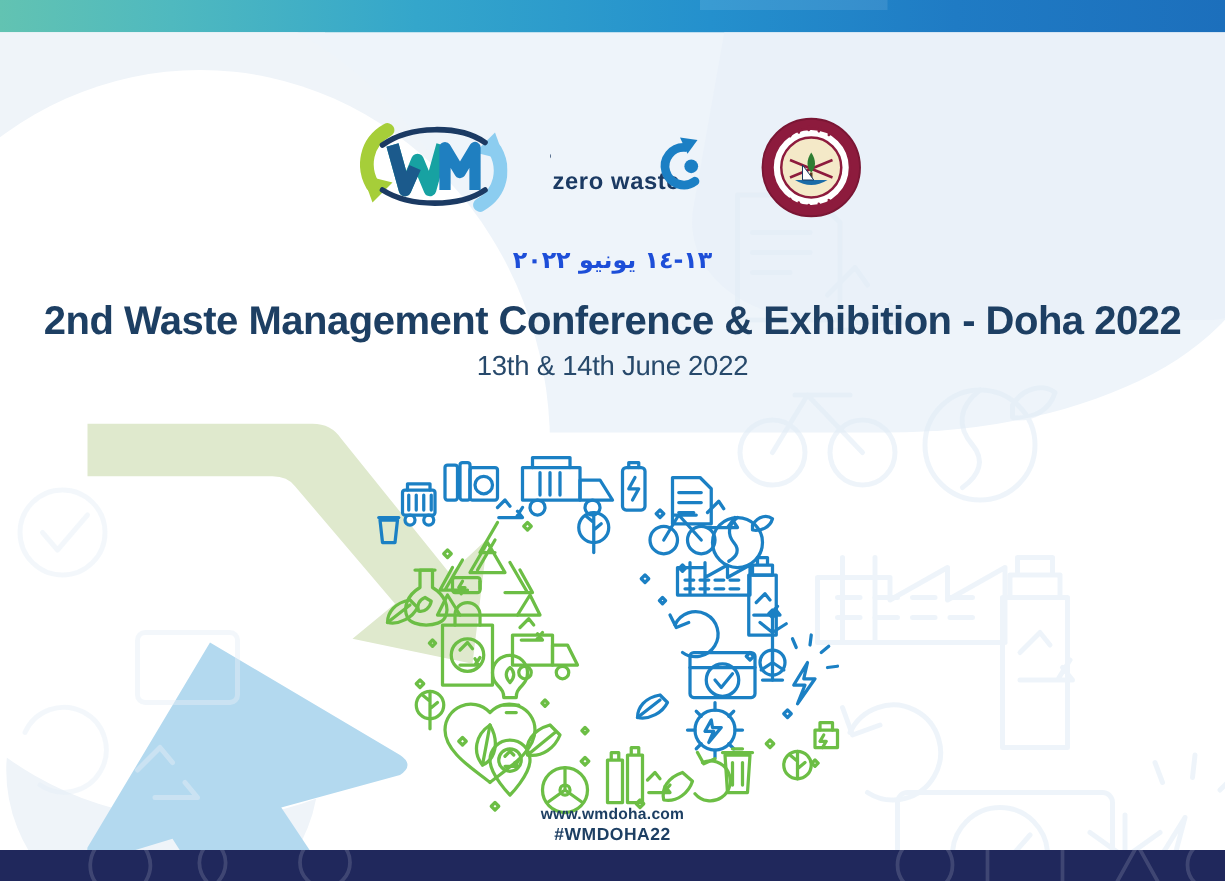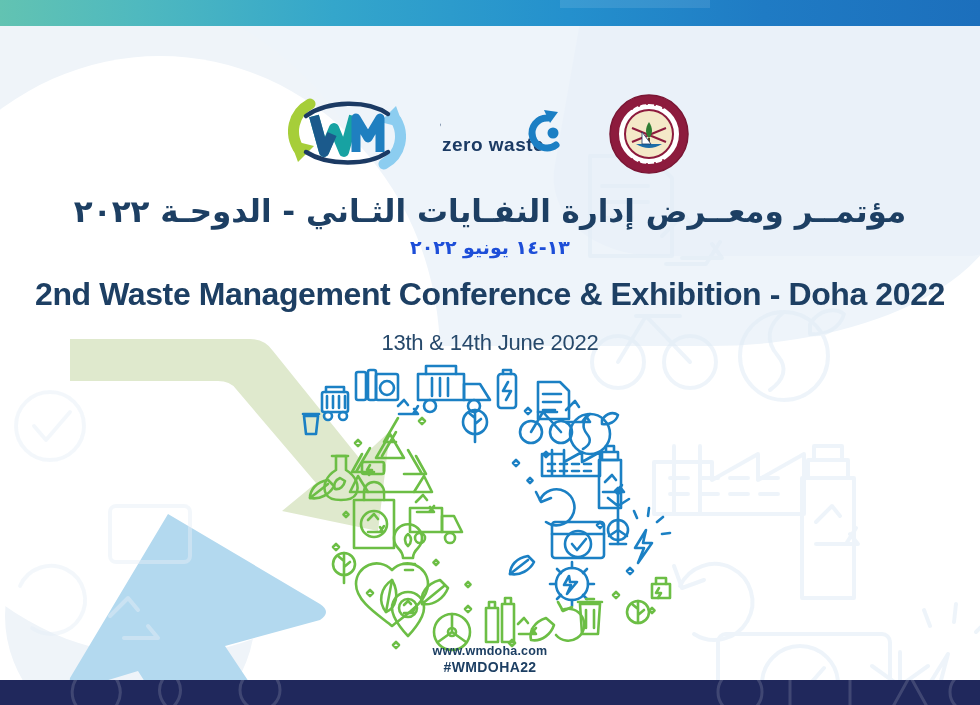--- a/index.html
+++ b/index.html
@@ -102,21 +102,21 @@
     line-height:1.3;margin-top:4px;
   }
   .en-title{
     font-family:"Liberation Sans", sans-serif;
     font-size:32px;font-weight:bold;color:#1d3f63;
     letter-spacing:-0.4px;margin-top:17px;
   }
   .en-date{
     font-family:"Liberation Sans", sans-serif;
     font-size:22px;font-weight:normal;color:#27496b;
-    letter-spacing:-0.2px;margin-top:17px;
+    letter-spacing:-0.2px;margin-top:5px;
   }
 
   
   .cluster{position:absolute;left:300px;top:352px;width:400px;height:300px;}
 
   
   .footer{
     position:absolute;left:0;top:644px;width:980px;text-align:center;
     font-family:"Liberation Sans", sans-serif;color:#1d3f63;
   }
@@ -247,21 +247,20 @@
       <path d="M36 52 l0 -12 l9 12 z" fill="#ffffff" stroke="#1b3a63" stroke-width=".8"></path>
 
       <g stroke="#8d1b3d" stroke-width="2" stroke-linecap="round">
         <path d="M26 17 l2 -3 M33 14 l1 -3 M41 12 l0 -3 M49 13 l1 -3 M57 16 l2 -3"></path>
         <path d="M26 67 l2 3 M33 70 l1 3 M41 72 l0 3 M49 71 l1 3 M57 68 l2 3"></path>
       </g>
     </svg>
   </div>
 
   <div class="titles">
-    <div class="ar-title">مؤتمــر ومعــرض إدارة النفـايات الثـاني - الدوحـة ٢٠٢٢</div>
     <div class="ar-date">١٣-١٤ يونيو ٢٠٢٢</div>
     <div class="en-title">2nd Waste Management Conference &amp; Exhibition - Doha 2022</div>
     <div class="en-date">13th &amp; 14th June 2022</div>
   </div>
 
   <svg class="cluster" viewBox="0 0 400 300">
     <g fill="none" stroke-width="2.6" stroke-linecap="round" stroke-linejoin="round">
 
       <g stroke="#1b80c4">
         <path d="M118 22 h46 v26 h-46 z"></path>

